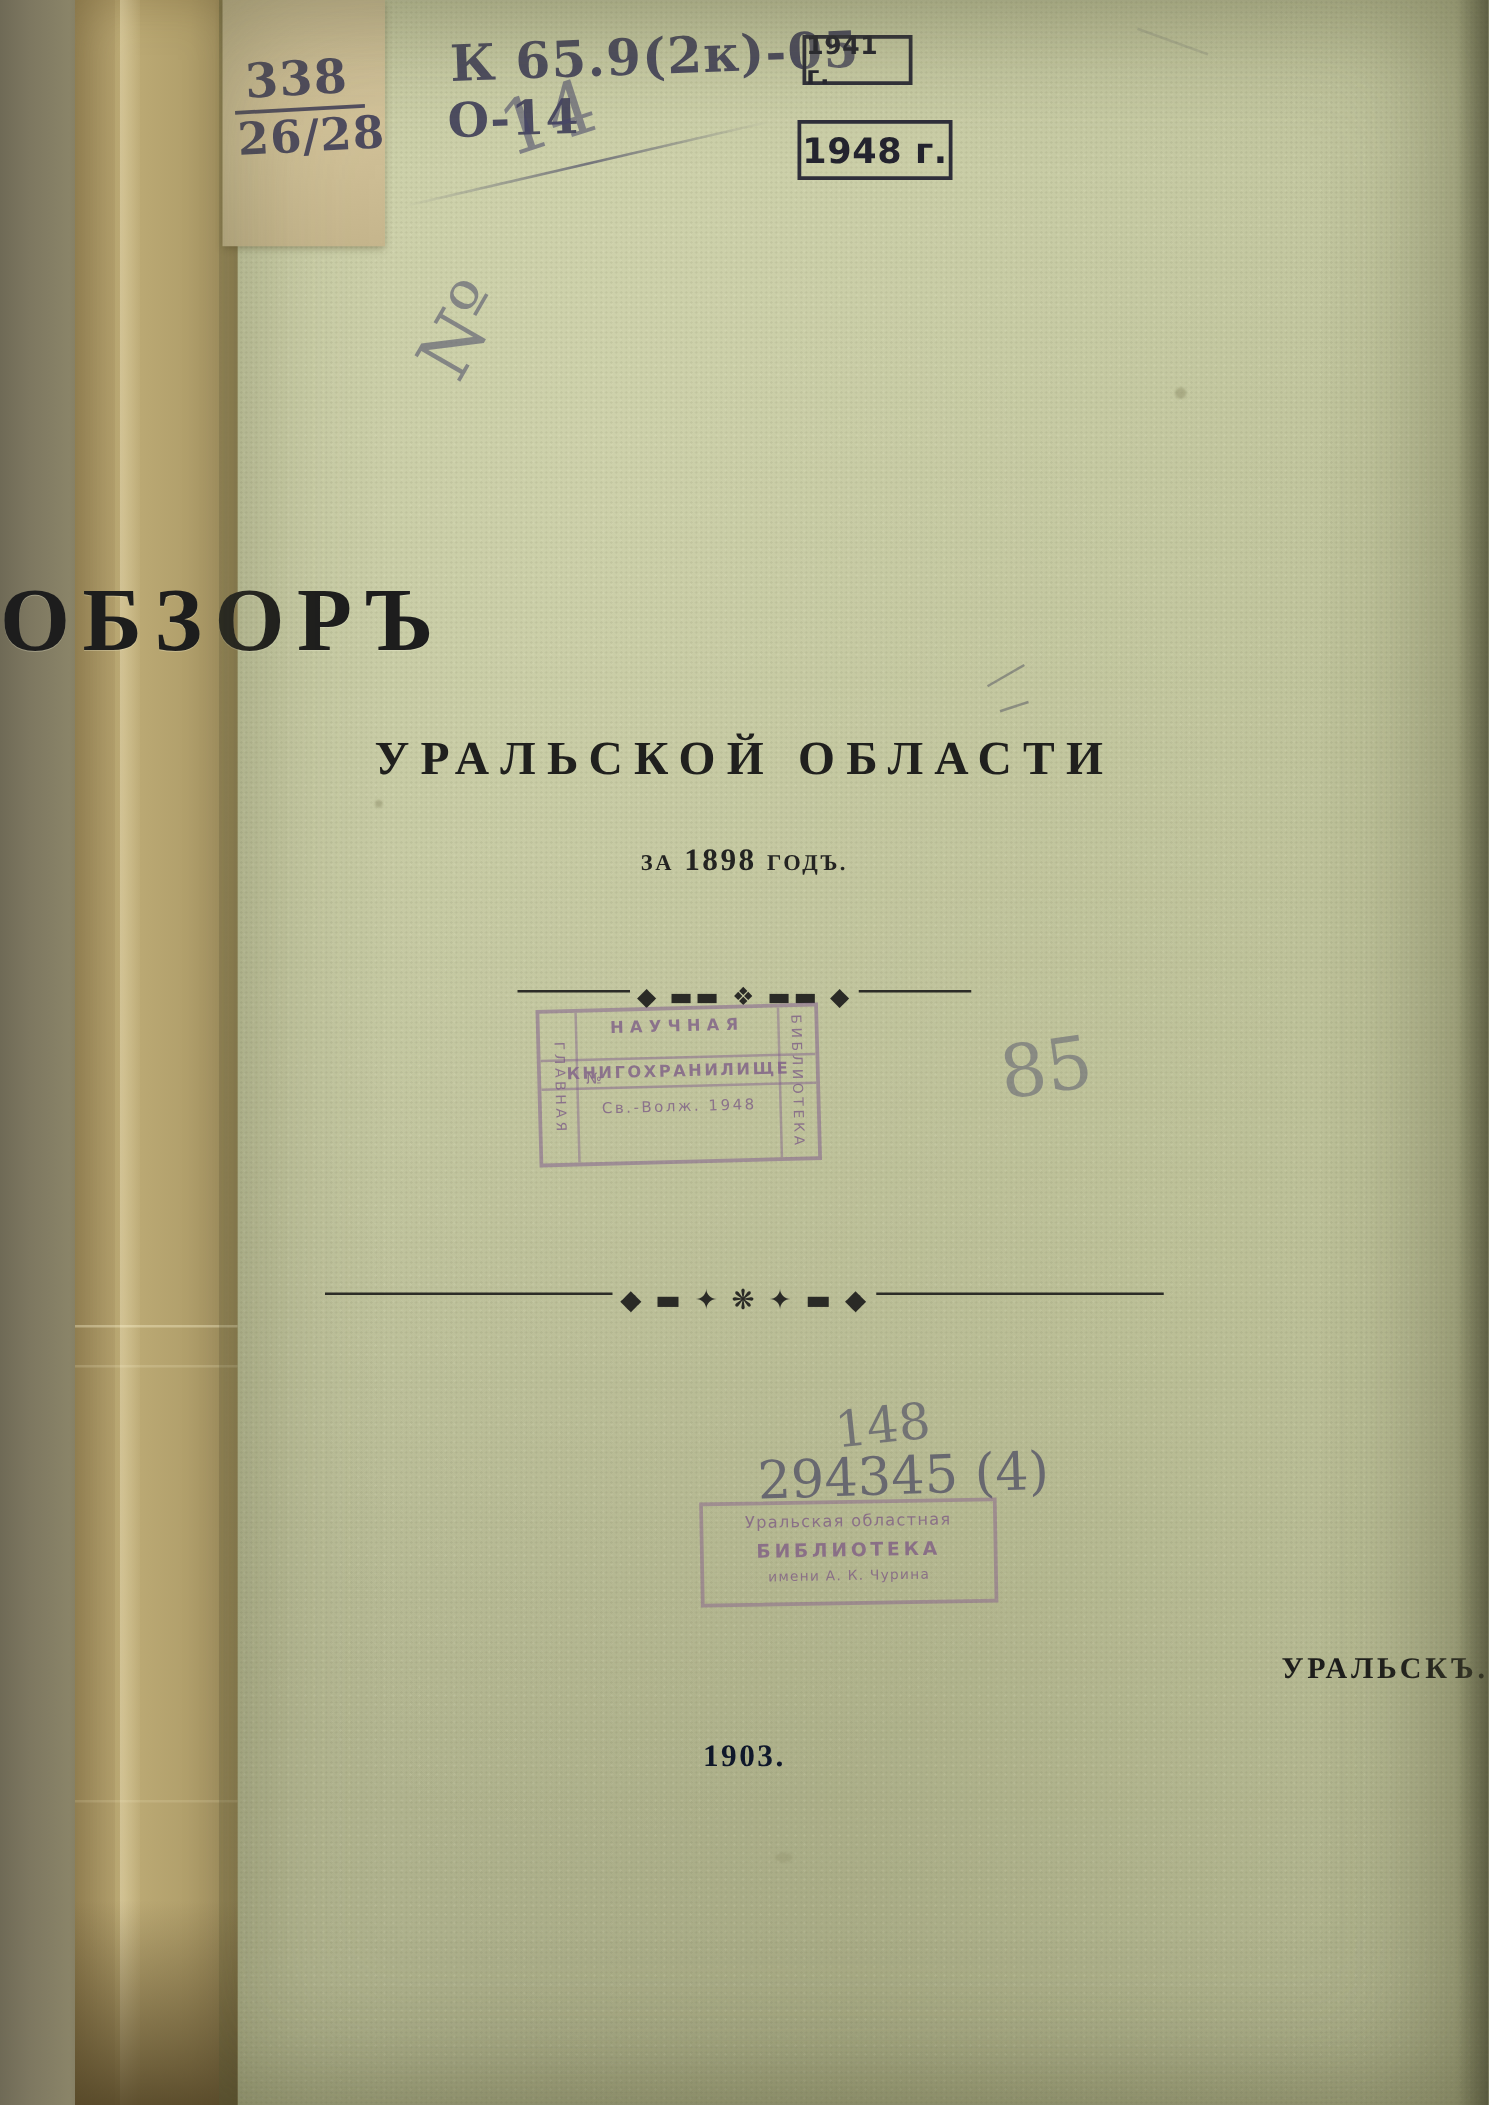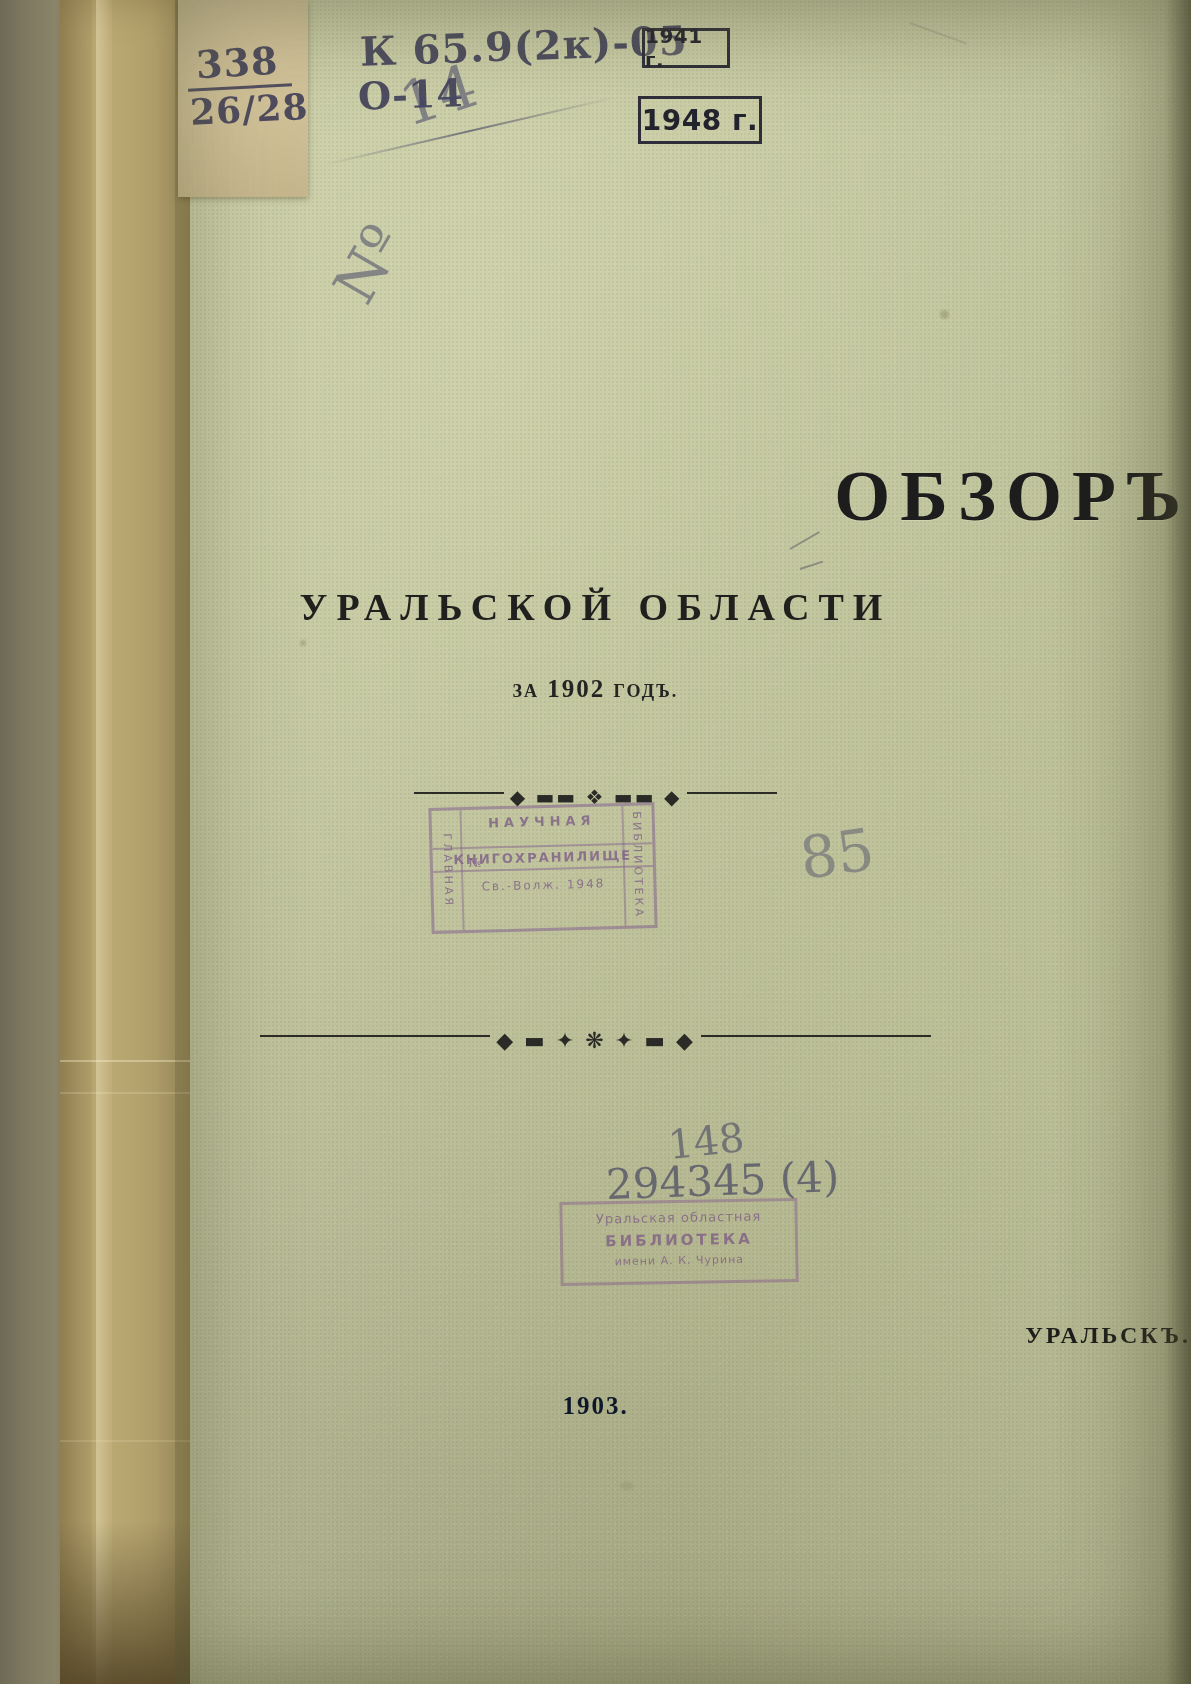--- a/index.html
+++ b/index.html
@@ -151,28 +151,27 @@
     justify-content: center;
     letter-spacing: .5px;
     background: rgba(205,205,170,0.15);
   }
   .stamp-1941 { left: 642px; top: 28px; width: 82px; height: 34px; font-size: 20px; }
   .stamp-1948 { left: 638px; top: 96px; width: 118px; height: 42px; font-size: 28px; text-align: center; }
   
   .title-main {
     position: absolute;
     left: 0; right: 0; top: 455px;
-    text-align: right;
+    text-align: left;
     font-family: "Liberation Serif", serif;
     font-weight: 700;
     font-size: 72px;
     letter-spacing: 10px;
     color: #1d1d1d;
     text-shadow: 0 1px 0 rgba(255,255,230,0.25);
-    padding-left: 12px;
   }
   .title-sub {
     position: absolute;
     left: 0; right: 0; top: 585px;
     text-align: center;
     font-family: "Liberation Serif", serif;
     font-weight: 700;
     font-size: 38px;
     letter-spacing: 9px;
     color: #20201e;
@@ -343,21 +342,21 @@
   <div class="hw-side-mark">Nº</div>
   <div class="hw-85">85</div>
 
   <div class="date-stamp stamp-1941">1941 г.</div>
   <div class="date-stamp stamp-1948">1948 г.</div>
 
   <div class="title-main">ОБЗОРЪ</div>
   <div class="title-sub">УРАЛЬСКОЙ ОБЛАСТИ</div>
   <div class="title-year">
     <span class="small">ЗА</span>
-    <span>1902</span>
+    <span>1898</span>
     <span class="small">ГОДЪ.</span>
   </div>
 
   <div class="ornament orn-1">
     <span class="orn-line short"></span><span>◆ ▬▬ ❖ ▬▬ ◆</span><span class="orn-line short"></span>
   </div>
 
   <div class="stamp-violet">
     <div class="side">ГЛАВНАЯ</div>
     <div class="side-r">БИБЛИОТЕКА</div>

